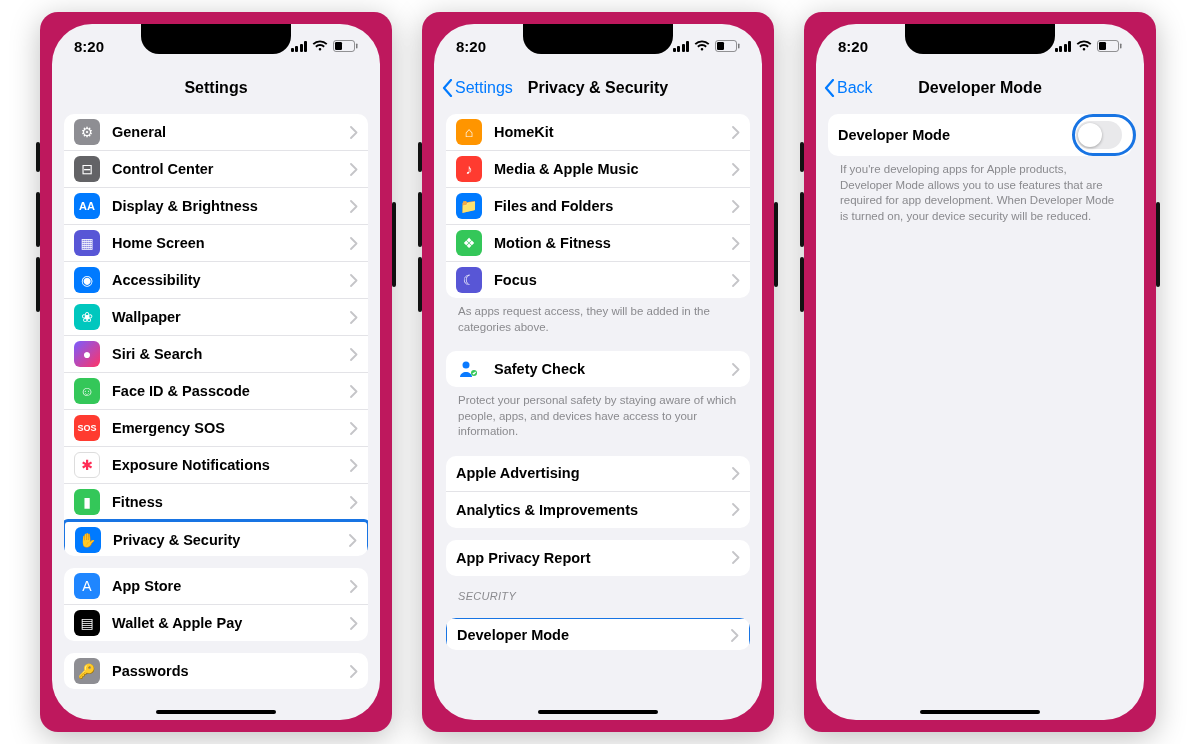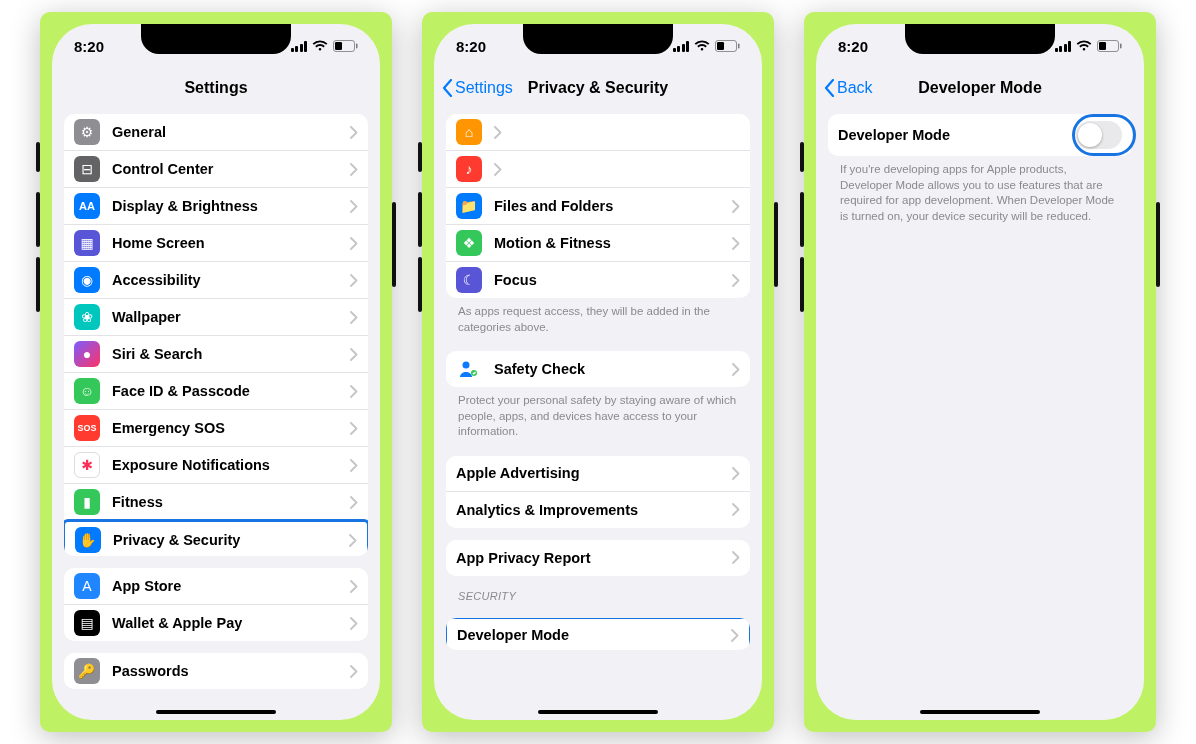--- a/index.html
+++ b/index.html
@@ -10,22 +10,22 @@
     height: 744px;
     display: flex;
     justify-content: center;
     align-items: center;
     gap: 30px;
     padding: 10px;
   }
   .phone-frame {
     width: 352px;
     height: 720px;
-    background: #bef264;
-    border-radius: 10px;
+    background: #be185d;
+    border-radius: 18px;
     padding: 12px;
     position: relative;
     box-shadow: 0 6px 30px rgba(0,0,0,0.25);
   }
   .side-btn {
     position: absolute;
     background: #111;
     width: 4px;
     border-radius: 2px;
   }
@@ -409,28 +409,30 @@
             <path d="M9 1L2 9l7 8" stroke="#007aff" stroke-width="2.2" fill="none" stroke-linecap="round" stroke-linejoin="round"></path>
           </svg>
         <span>Settings</span>
       </span>
       <span>Privacy &amp; Security</span>
     </div>
     <div class="content" id="s2">
         <div class="group top">
           <div class="row">
     <span class="icon-box ic-orange" style="">⌂</span>
+    <span class="label">HomeKit</span>
     <span class="chev">
               <svg width="8" height="13" viewBox="0 0 8 13">
                 <path d="M1 1l5.5 5.5L1 12" stroke="#c5c5c8" stroke-width="1.8" fill="none" stroke-linecap="round" stroke-linejoin="round"></path>
               </svg>
             </span>
   </div>
           <div class="row">
     <span class="icon-box ic-red" style="">♪</span>
+    <span class="label">Media &amp; Apple Music</span>
     <span class="chev">
               <svg width="8" height="13" viewBox="0 0 8 13">
                 <path d="M1 1l5.5 5.5L1 12" stroke="#c5c5c8" stroke-width="1.8" fill="none" stroke-linecap="round" stroke-linejoin="round"></path>
               </svg>
             </span>
   </div>
           <div class="row">
     <span class="icon-box ic-blue" style="">📁</span>
     <span class="label">Files and Folders</span>
     <span class="chev">

